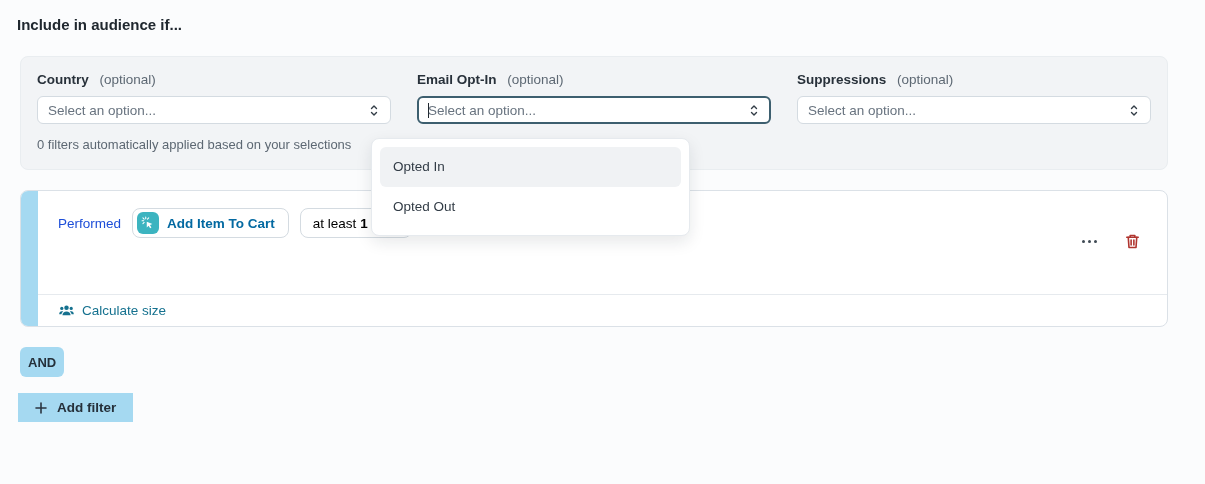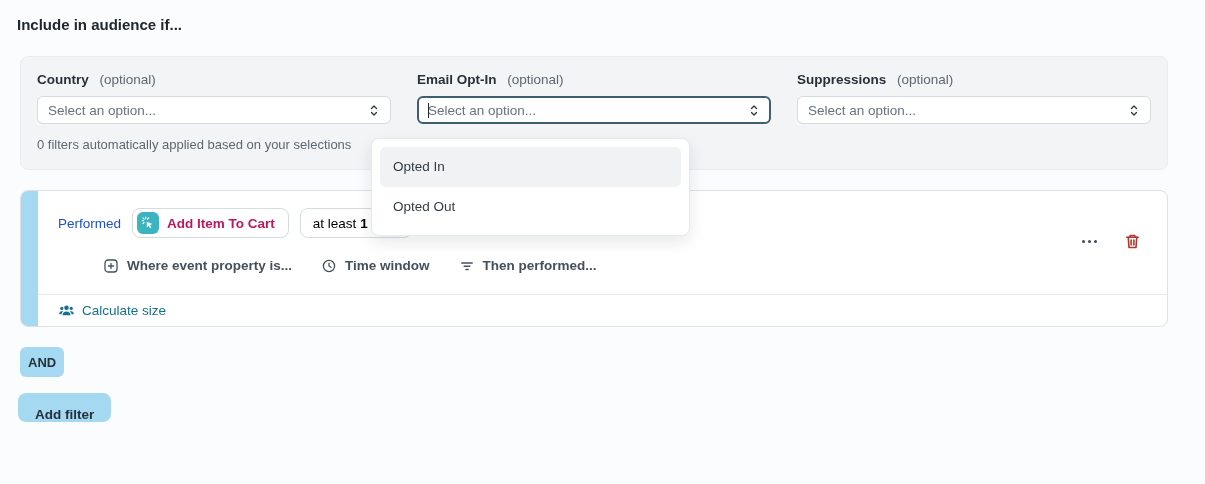--- a/index.html
+++ b/index.html
@@ -64,21 +64,21 @@
   .performed { color: #1d4ed8; }
   .event-chip {
     display: inline-flex; align-items: center; gap: 8px; height: 30px;
     padding: 0 13px 0 4px; border: 1px solid #d4dbe1; border-radius: 8px;
     background: #fff; cursor: pointer;
   }
   .chip-icon {
     width: 22px; height: 22px; border-radius: 6px; background: #3cb4c0;
     display: flex; align-items: center; justify-content: center; flex: 0 0 22px;
   }
-  .chip-label { font-weight: bold; color: #be185d; white-space: nowrap; }
+  .chip-label { font-weight: bold; color: #0369a1; white-space: nowrap; }
   .qty-chip {
     display: inline-flex; align-items: center; height: 30px; padding: 0 12px;
     border: 1px solid #d4dbe1; border-radius: 8px; background: #fff;
     color: #000000; cursor: pointer; white-space: nowrap;
   }
   .qty-chip .prefix { margin-right: 4px; }
   .qty-chip .val { font-weight: bold; }
   .sub-row { display: flex; align-items: center; gap: 30px; margin: 20px 0 0 66px; }
   .sub-btn { display: flex; align-items: center; gap: 9px; color: #46505b; font-weight: bold; cursor: pointer; }
   .sub-btn svg { display: block; flex: 0 0 auto; }
@@ -91,26 +91,25 @@
     display: flex; align-items: center; padding-left: 21px;
   }
   .calc { display: flex; align-items: center; gap: 8px; color: #15718f; cursor: pointer; }
   
   .and-badge {
     position: absolute; left: 20px; top: 347px; height: 30px; padding: 0 8px;
     background: #a5d9f1; border-radius: 6px; display: inline-flex; align-items: center;
     font-weight: bold; color: #25303a; font-size: 13px;
   }
   .add-filter {
-    position: absolute; left: 18px; top: 393px; height: 29px; padding: 4px 17px;
-    background: #a5d9f1; border: none; border-radius: 8px;
+    position: absolute; left: 18px; top: 393px; height: 29px; padding: 12px 17px;
+    background: #a5d9f1; border: none; border-radius: 0;
     display: inline-flex; align-items: center; gap: 10px;
     font-weight: bold; color: #25303a; font-size: 13.5px; cursor: pointer;
     font-family: inherit;
-    flex-direction: column;
   }
 </style>
 </head>
 <body>
 
 <div class="heading">Include in audience if...</div>
 
 <div class="auto-panel">
   <div class="fields">
     <div class="field">
@@ -172,42 +171,20 @@
           <svg width="14" height="14" viewBox="0 0 16 16" fill="none">
             <path d="M6.6 6.6l6.4 2.4-2.8 1.2 1.7 2.8-1.5 1-1.7-2.9-2.1 2.1z" fill="#ffffff"></path>
             <path d="M5.4 1.2v1.9M1.2 5.4h1.9M2.2 2.2l1.4 1.4M8.8 2.2L7.4 3.6M2.2 8.8l1.4-1.4" stroke="#ffffff" stroke-width="1.2" stroke-linecap="round"></path>
           </svg>
         </span>
         <span class="chip-label">Add Item To Cart</span>
       </div>
       <div class="qty-chip">
         <span class="prefix">at least</span>
         <span class="val">1 time</span>
-      </div>
-    </div>
-    <div class="sub-row">
-      <div class="sub-btn">
-        <svg width="14" height="14" viewBox="0 0 14 14" fill="none" stroke="#46505b" stroke-width="1.3" stroke-linecap="round">
-          <rect x="1" y="1" width="12" height="12" rx="3"></rect>
-          <path d="M7 4.4v5.2M4.4 7h5.2"></path>
-        </svg>
-        <span>Where event property is...</span>
-      </div>
-      <div class="sub-btn">
-        <svg width="14" height="14" viewBox="0 0 14 14" fill="none" stroke="#46505b" stroke-width="1.3" stroke-linecap="round" stroke-linejoin="round">
-          <circle cx="7" cy="7" r="5.6"></circle>
-          <path d="M7 4.2V7l2 1.3"></path>
-        </svg>
-        <span>Time window</span>
-      </div>
-      <div class="sub-btn">
-        <svg width="14" height="14" viewBox="0 0 14 14" fill="none" stroke="#46505b" stroke-width="1.5" stroke-linecap="round">
-          <path d="M1.8 4h10.4M4.2 7.2h5.6M6 10.4h2"></path>
-        </svg>
-        <span>Then performed...</span>
       </div>
     </div>
     <div class="row-actions">
       <div class="dots">
           <i></i>
           <i></i>
           <i></i>
         </div>
       <div class="trash-btn">
         <svg width="17" height="17" viewBox="0 0 16 16" fill="none" stroke="#b0352f" stroke-width="1.5" stroke-linecap="round" stroke-linejoin="round">

